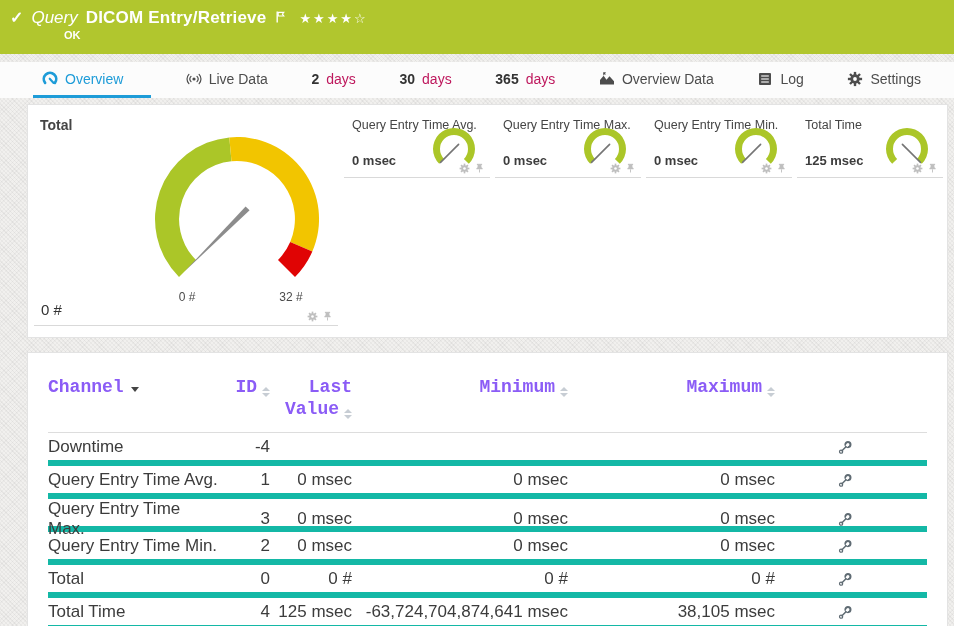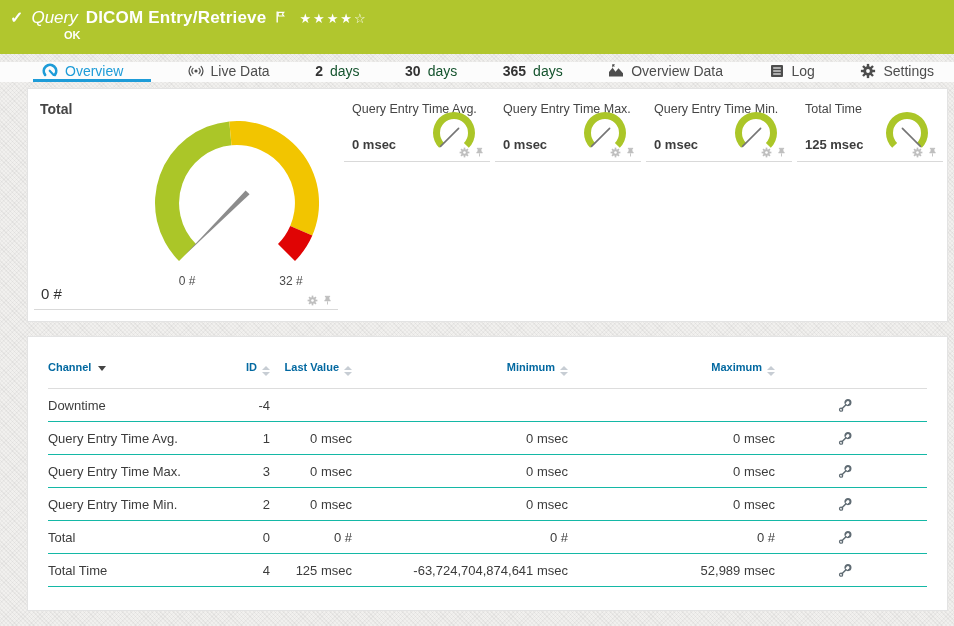--- a/index.html
+++ b/index.html
@@ -14,58 +14,58 @@
   
   .green-header { height:54px; background: var(--status-ok-green,#b1c62e); position:relative; color:#fff; }
   .hrow { display:flex; align-items:baseline; gap:8px; padding:8px 0 0 10px; }
   .chk { font-size:16px; font-weight:bold; }
   .kind { font-style:italic; font-size:17px; }
   .sensor-title { font-weight:bold; font-size:17px; letter-spacing:.2px; }
   .flag { margin-left:2px; align-self:flex-start; margin-top:3px; }
   .stars { font-size:13px; letter-spacing:2px; margin-left:6px; }
   .ok-status { position:absolute; left:64px; top:29px; font-size:11px; font-weight:bold; }
   
-  .tabbar { margin-top:8px; background:#fcfcfc; height:20px; display:flex; align-items:stretch;
-            padding:0 11px 0 33px; justify-content:space-between; }
+  .tabbar { margin-top:8px; background:#fcfcfc; height:36px; display:flex; align-items:stretch;
+            padding:0 24px 0 33px; justify-content:space-between; }
   .tab { display:flex; align-items:center; gap:7px; padding:0 9px; font-size:14px; color:#4d4d4d;
          cursor:pointer; border-bottom:3px solid transparent; white-space:nowrap; }
   .tab .ticon { width:16px; height:16px; color:#4d4d4d; }
   .tab.active { color: var(--accent-blue,#1e9cd8); border-bottom-color: var(--accent-blue,#1e9cd8); min-width:118px; }
   .tab.active .ticon { color: var(--accent-blue,#1e9cd8); }
   .tab b { color:#333; font-size:14px; }
-  .tab .days-word { color:#14532d; }
+  .tab .days-word { color:#be185d; }
   
   .content { padding:6px 0 0 27px; }
   .panel { width:921px; background:#fff; border:1px solid #e3e3e3; }
   .gauges-panel { height:234px; display:flex; align-items:flex-start; padding:0 6px; margin-bottom:14px; }
   .tile { position:relative; border-bottom:1px solid #d9d9d9; }
   .main-tile { width:304px; height:221px; margin-right:6px; flex:none; }
   .small-tile { width:146px; height:73px; margin-right:5px; flex:none; }
   .tile-title { padding:12px 0 0 6px; font-size:14px; font-weight:bold; color:#454545; white-space:nowrap; }
   .small-tile .tile-title { font-size:12.5px; font-weight:normal; color:#454545; padding:13px 0 0 8px; }
   .main-gauge { position:absolute; left:92px; top:20px; width:222px; height:182px; }
   .small-gauge { position:absolute; right:12px; top:21px; width:48px; height:48px; }
   .tile-value { position:absolute; left:7px; bottom:7px; font-size:15px; color:#333; }
   .small-tile .tile-value { font-size:13px; font-weight:bold; color:#3d3d3d; left:8px; bottom:9px; }
   .tile-icons { position:absolute; right:5px; bottom:3px; display:flex; gap:4px; color:#bfbfbf; align-items:center; }
   .tile-icons svg { width:11px; height:11px; cursor:pointer; }
   .glabel { font-family:"Liberation Sans",sans-serif; font-size:12px; fill:#4a4a4a; }
   
   .table-panel { height:275px; padding:24px 20px 0 20px; }
   .tgrid { display:grid; grid-template-columns:170px 52px 82px 216px 207px 140px 1fr; }
   .thead { padding-bottom:12px; border-bottom:1px solid #ddd; align-items:start; }
-  .hcell { font-size:11px; font-weight:bold; color:#0369a1; line-height:1.2; cursor:pointer; }
+  .hcell { font-size:18px; font-weight:bold; color:#8b5cf6; line-height:1.2; cursor:pointer;font-family:Liberation Mono, monospace; }
   .right { text-align:right; }
   .caret { display:inline-block; width:0; height:0; border-left:4.5px solid transparent;
            border-right:4.5px solid transparent; border-top:5px solid #444; margin-left:7px; }
   .sort { display:inline-flex; flex-direction:column; gap:2px; margin-left:5px; vertical-align:1px; }
   .sort i { width:0; height:0; border-left:4px solid transparent; border-right:4px solid transparent; }
   .sort .up { border-bottom:4px solid #c7cdd4; }
   .sort .dn { border-top:4px solid #c7cdd4; }
-  .trow { height:33px; align-items:center; border-bottom:1px solid #14b8a6; font-size:13px; color:#3c3c3c; }
+  .trow { height:33px; align-items:center; border-bottom:6px solid #14b8a6; font-size:17px; color:#3c3c3c; }
   .c-icon { text-align:center; }
   .c-icon svg { width:15px; height:15px; color:#5f6b73; cursor:pointer; vertical-align:middle; }
   .hidden-defs { position:absolute; width:0; height:0; }
 </style>
 </head>
 <body>
 
 <svg class="hidden-defs" xmlns="http://www.w3.org/2000/svg">
   <defs>
     <g id="ic-gauge" fill="none" stroke="currentColor">
@@ -362,21 +362,21 @@
               <use href="#ic-wrench"></use>
             </svg>
     </div>
     <div></div>
   </div>
         <div class="tgrid trow">
     <div>Total Time</div>
     <div class="right">4</div>
     <div class="right">125 msec</div>
     <div class="right">-63,724,704,874,641 msec</div>
-    <div class="right">52,989 msec</div>
+    <div class="right">38,105 msec</div>
     <div class="c-icon">
       <svg viewBox="0 0 16 16">
               <use href="#ic-wrench"></use>
             </svg>
     </div>
     <div></div>
   </div>
       </div>
   </section>
 </div>

